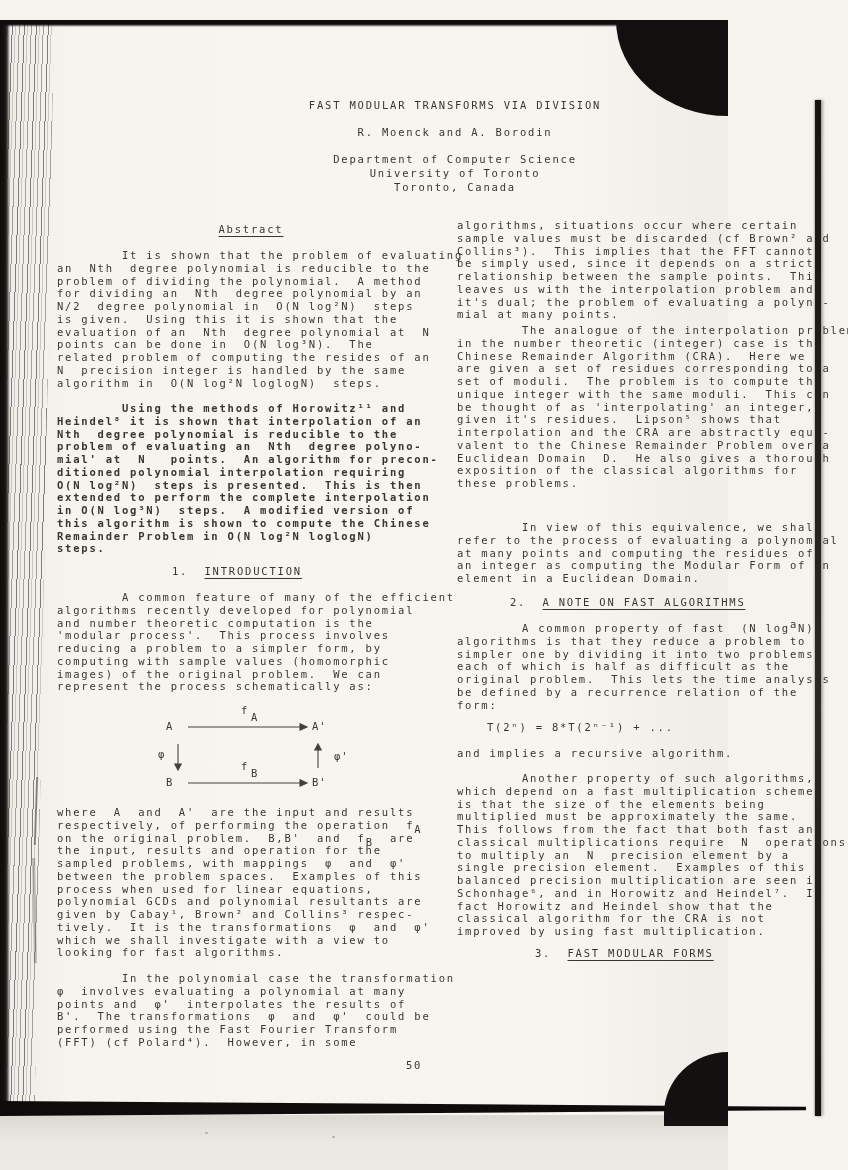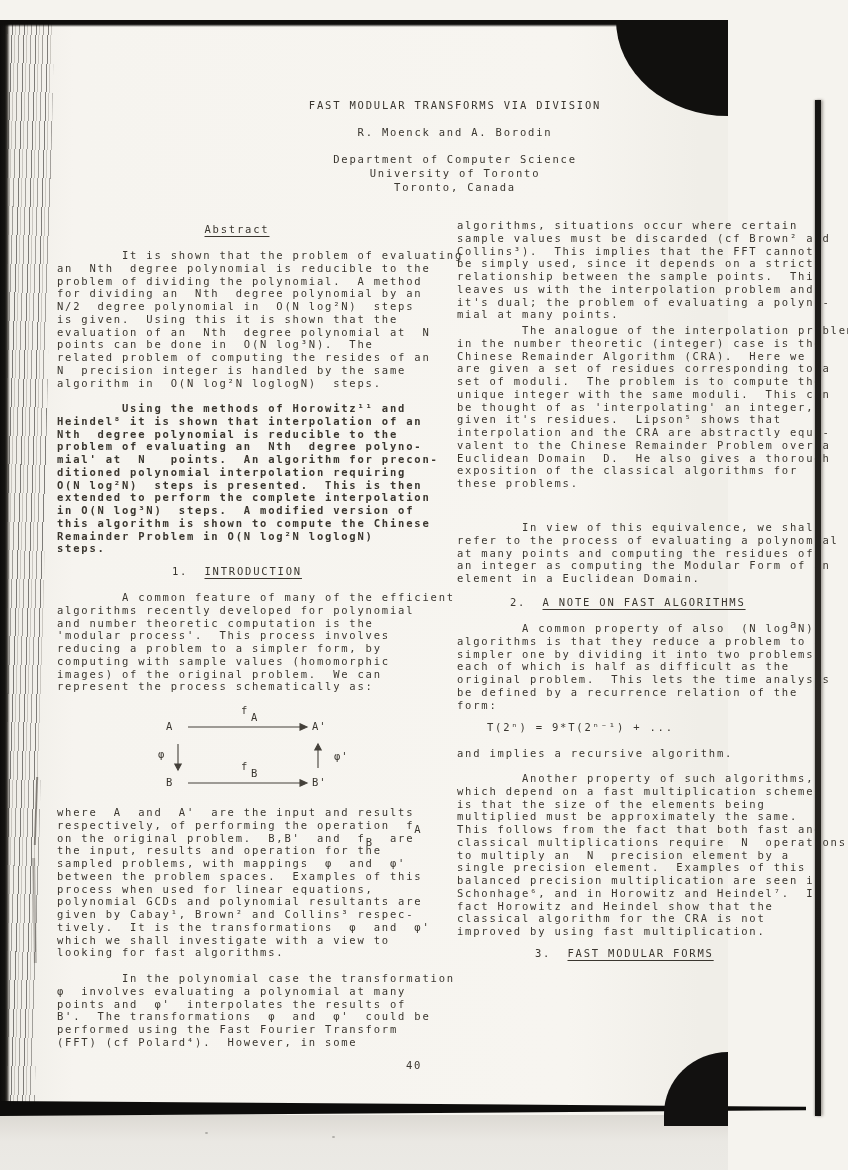--- a/index.html
+++ b/index.html
@@ -49,21 +49,21 @@
 <body>
 
 <div class="sheet">
 
   <div class="tw center" style="left:60px;top:79px;width:790px;">FAST MODULAR TRANSFORMS VIA DIVISION</div>
   <div class="tw center" style="left:60px;top:106px;width:790px;">R. Moenck and A. Borodin</div>
   <div class="tw center" style="left:60px;top:132px;width:790px;line-height:14px;">Department of Computer Science
 University of Toronto
 Toronto, Canada</div>
 
-  <div class="tw center" style="left:41px;top:203px;width:392px;text-align:center;"><span class="ul">Abstract</span></div>
+  <div class="tw center" style="left:55px;top:203px;width:392px;text-align:center;"><span class="ul">Abstract</span></div>
   <div class="tw" style="left:57px;top:229px;">        It is shown that the problem of evaluating
 an  Nth  degree polynomial is reducible to the
 problem of dividing the polynomial.  A method
 for dividing an  Nth  degree polynomial by an
 N/2  degree polynomial in  O(N log²N)  steps
 is given.  Using this it is shown that the
 evaluation of an  Nth  degree polynomial at  N
 points can be done in  O(N log³N).  The
 related problem of computing the resides of an
 N  precision integer is handled by the same
@@ -156,46 +156,46 @@
 Euclidean Domain  D.  He also gives a thorough
 exposition of the classical algorithms for
 these problems.</div>
   <div class="tw" style="left:457px;top:501px;">        In view of this equivalence, we shall
 refer to the process of evaluating a polynomial
 at many points and computing the residues of
 an integer as computing the Modular Form of an
 element in a Euclidean Domain.</div>
 
   <div class="tw" style="left:510px;top:576px;"><span>2.  </span><span class="ul">A NOTE ON FAST ALGORITHMS</span></div>
-  <div class="tw" style="left:457px;top:602px;"><span>        A common property of also  (N log</span><span class="tw-sup">a</span><span>N)
+  <div class="tw" style="left:457px;top:602px;"><span>        A common property of fast  (N log</span><span class="tw-sup">a</span><span>N)
 algorithms is that they reduce a problem to a
 simpler one by dividing it into two problems,
 each of which is half as difficult as the
 original problem.  This lets the time analysis
 be defined by a recurrence relation of the
 form:</span></div>
-  <div class="tw" style="left:487px;top:701px;">T(2ⁿ) = 9*T(2ⁿ⁻¹) + ...</div>
+  <div class="tw" style="left:487px;top:701px;">T(2ⁿ) = 8*T(2ⁿ⁻¹) + ...</div>
   <div class="tw" style="left:457px;top:727px;">and implies a recursive algorithm.</div>
   <div class="tw" style="left:457px;top:752px;">        Another property of such algorithms,
 which depend on a fast multiplication scheme,
 is that the size of the elements being
 multiplied must be approximately the same.
 This follows from the fact that both fast and
 classical multiplications require  N  operations
 to multiply an  N  precision element by a
 single precision element.  Examples of this
 balanced precision multiplication are seen in
 Schonhage⁶, and in Horowitz and Heindel⁷.  In
 fact Horowitz and Heindel show that the
 classical algorithm for the CRA is not
 improved by using fast multiplication.</div>
 
   <div class="tw" style="left:535px;top:927px;"><span>3.  </span><span class="ul">FAST MODULAR FORMS</span></div>
 
-  <div class="tw" style="left:406px;top:1039px;">40</div>
+  <div class="tw" style="left:406px;top:1039px;">50</div>
 
   <div class="spine"></div>
   <div class="top-edge"></div>
   <div class="tr-wedge"></div>
   <div class="right-gutter"></div>
   <div class="right-line"></div>
   <div class="bottom-strip"></div>
   <div class="bottom-bar"></div>
   <div class="br-blob"></div>
   <div class="mark" style="left:35px;top:757px;width:2px;height:68px;transform:rotate(2deg);"></div>

